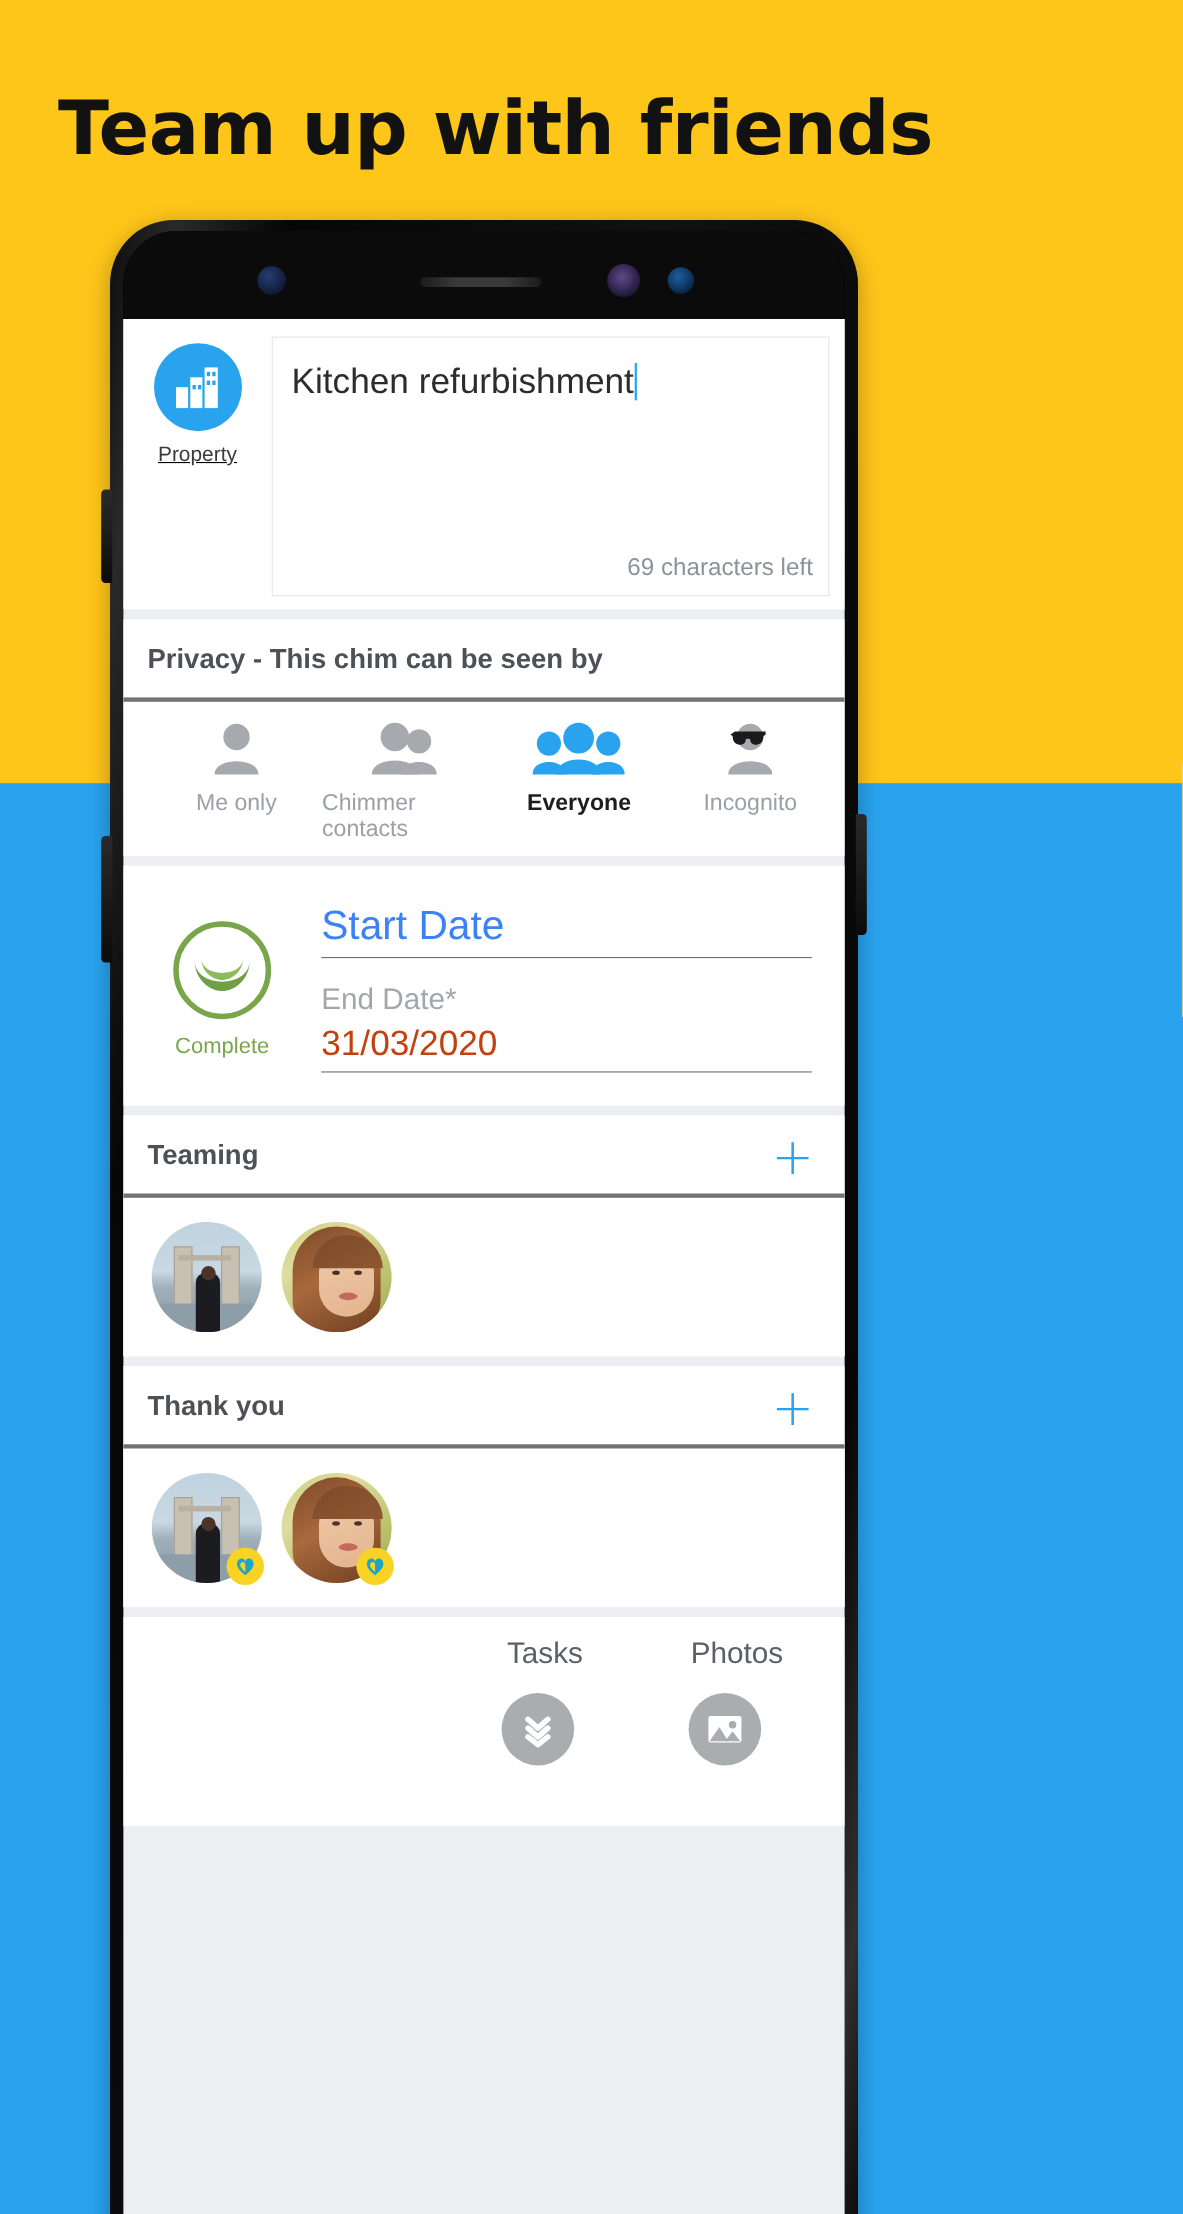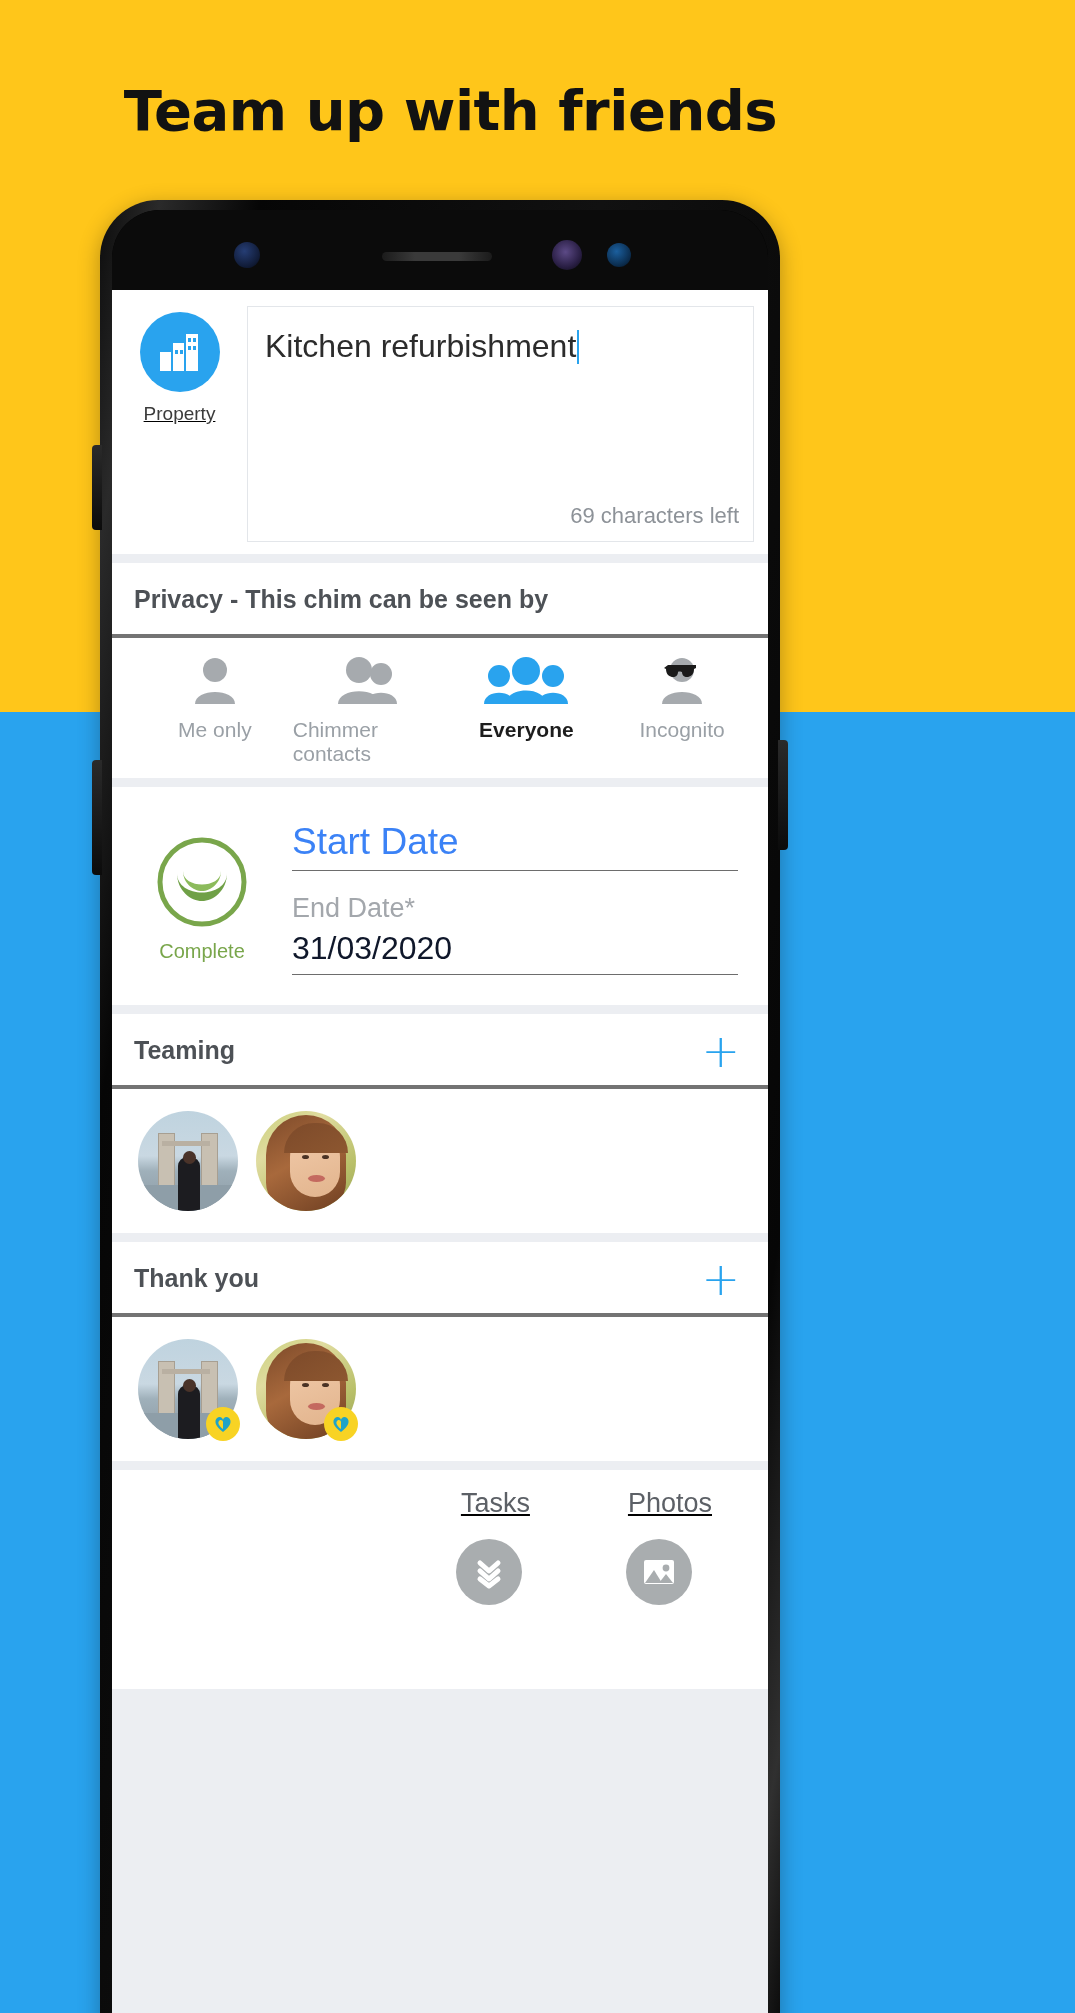--- a/index.html
+++ b/index.html
@@ -6,21 +6,21 @@
   body{
     width:1075px;height:2013px;overflow:hidden;position:relative;
     font-family:"Liberation Sans", sans-serif;
     background:#FFC61A;
   }
   .bg-top{position:absolute;left:0;top:0;width:1075px;height:712px;background:#FFC61A;}
   .bg-bottom{position:absolute;left:0;top:712px;width:1075px;height:1301px;background:#29A3EE;}
 
   .headline{
     position:absolute;left:0;top:78px;width:901px;text-align:center;
-    font-size:56px;font-weight:bold;color:#121212;letter-spacing:-0.5px;
+    font-size:68px;font-weight:bold;color:#121212;letter-spacing:-0.5px;
     font-family:"DejaVu Sans", sans-serif;
   }
 
   
   .phone{
     position:absolute;left:100px;top:200px;width:680px;height:1830px;
     border-radius:58px 58px 0 0;
     background:linear-gradient(100deg,#0c0c0c 0%,#2a2a2a 6%,#060606 16%,#111 50%,#060606 86%,#303030 95%,#0a0a0a 100%);
     box-shadow:0 6px 22px rgba(0,0,0,0.30);
   }
@@ -102,21 +102,21 @@
   .opt.active .opt-lbl{color:#1d1d1d;font-weight:bold;}
 
   .date-card{display:flex;padding:34px 0 30px 0;background:#fff;margin-top:9px;}
   .date-left{width:180px;flex:0 0 180px;display:flex;flex-direction:column;align-items:center;justify-content:center;}
   .complete-lbl{font-size:20px;color:#79a64b;margin-top:9px;}
   .date-right{flex:1;padding-right:30px;}
   .field{border-bottom:1.6px solid #6d6d6d;padding-bottom:7px;}
   .field + .field{margin-top:22px;}
   .field-ph{font-size:37px;color:#3b82f6;}
   .field-lbl{font-size:27px;color:#a3a7ac;}
-  .field-val{font-size:32px;color:#0f172a;margin-top:6px;}
+  .field-val{font-size:32px;color:#c2410c;margin-top:6px;}
 
   .avatars{display:flex;padding:22px 0 22px 26px;gap:18px;background:#fff;}
   .av{width:100px;height:100px;border-radius:50%;position:relative;overflow:hidden;background:#ccc;}
   .av-wrap{position:relative;width:100px;height:100px;}
   .badge{
     position:absolute;right:-2px;bottom:-2px;width:34px;height:34px;border-radius:50%;
     background:#F8D324;display:flex;align-items:center;justify-content:center;
   }
 
   
@@ -135,21 +135,21 @@
     background:linear-gradient(150deg,#7d4a2a,#a8693c 45%,#6f3f22);}
   .av-woman .face{position:absolute;left:34px;top:24px;width:50px;height:62px;border-radius:26px 26px 30px 30px;
     background:linear-gradient(160deg,#f0c9a8,#e2b48d);}
   .av-woman .eye{position:absolute;width:7px;height:4px;border-radius:50%;background:#4a3224;}
   .av-woman .e1{left:46px;top:44px;}
   .av-woman .e2{left:66px;top:44px;}
   .av-woman .lip{position:absolute;left:52px;top:64px;width:17px;height:7px;border-radius:50%;background:#c4695f;}
   .av-woman .fringe{position:absolute;left:28px;top:12px;width:64px;height:30px;border-radius:34px 34px 0 0;
     background:linear-gradient(150deg,#7d4a2a,#8d5730);}
 
-  .bottom-card{margin-top:9px;background:#fff;height:219px;position:relative;text-decoration:underline;}
+  .bottom-card{margin-top:9px;background:#fff;height:190px;position:relative;}
   .bt-labels{display:flex;justify-content:flex-end;padding:18px 56px 0 0;gap:98px;}
   .bt-lbl{font-size:27px;color:#5c6066;}
   .bt-icons{display:flex;justify-content:flex-end;padding:20px 76px 0 0;gap:104px;}
   .circ{width:66px;height:66px;border-radius:50%;background:#a9adaf;display:flex;align-items:center;justify-content:center;}
 </style>
 </head>
 <body>
 
 <div class="bg-top"></div>
 <div class="bg-bottom"></div>

